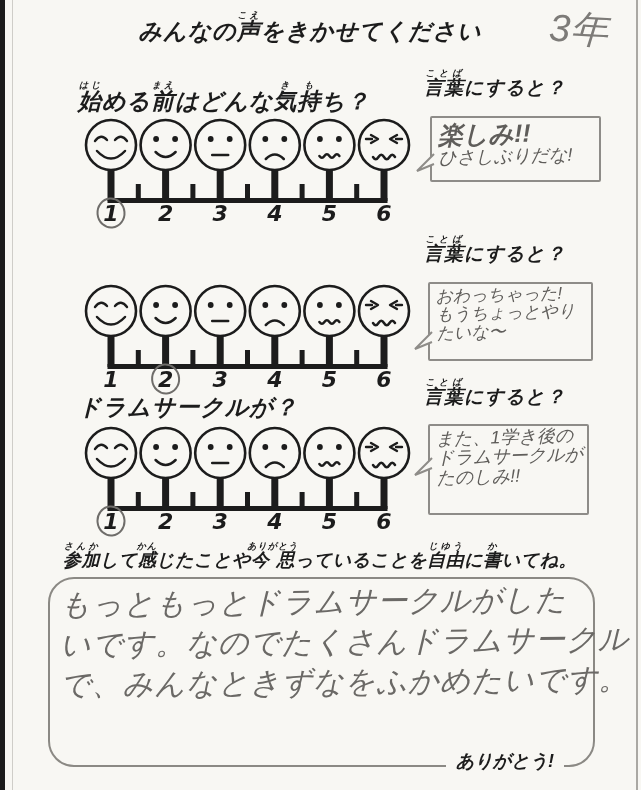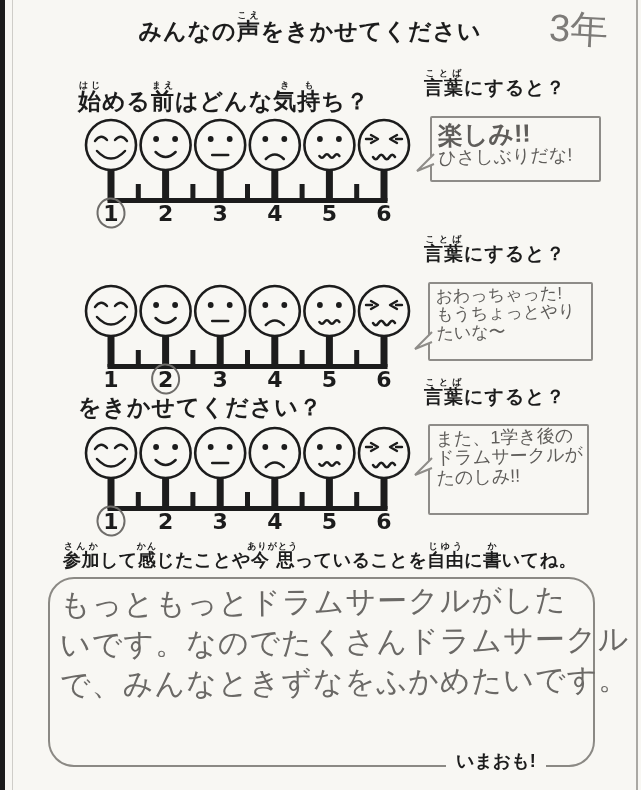--- a/index.html
+++ b/index.html
@@ -1,18 +1,18 @@
 <!DOCTYPE html>
 <html><head>
 <meta charset="utf-8">
 <style>
   html,body{margin:0;padding:0;background:#e8e6e2;}
   .page{
     position:relative;width:641px;height:790px;background:#f8f7f3;overflow:hidden;
-    font-family:"Liberation Sans","DejaVu Sans",sans-serif;color:#1c1c1c;
+    font-family:"Liberation Sans","DejaVu Sans",sans-serif;color:#1c1c1c;font-style:italic;
   }
   .edge-left{position:absolute;left:0;top:0;width:5px;height:100%;background:#1b1b1b;}
   .edge-inner-line{position:absolute;left:12px;top:0;width:1px;height:100%;background:#cfcdc8;}
   .edge-right{position:absolute;left:636px;top:0;width:2px;height:100%;background:#aaa8a3;}
 
   ruby{ruby-position:over;}
   ruby rt{font-size:9px;font-weight:bold;letter-spacing:1px;}
 
   .title{position:absolute;left:30px;top:10px;width:560px;text-align:center;
          font-size:23px;font-weight:bold;letter-spacing:1px;}
@@ -188,21 +188,21 @@
     <svg class="tail" width="20" height="26" viewBox="0 0 20 26">
       <path d="M19 2 L2 19 L19 12" fill="#f8f7f3" stroke="#8e8c88" stroke-width="2"></path>
     </svg>
     <div class="bubble-inner">
         <div class="bubble-line">おわっちゃった!</div>
         <div class="bubble-line">もうちょっとやり</div>
         <div class="bubble-line">たいな〜</div>
       </div>
   </div>
 
-  <div class="q-heading" style="left:78px;top:392px;">をきかせてください？</div>
+  <div class="q-heading" style="left:78px;top:392px;">ドラムサークルが？</div>
   <div class="words-label" style="left:424px;top:377px;"><ruby>言葉<rt>ことば</rt></ruby>にすると？</div>
   <svg class="scale-svg" style="left:84px;top:426px;" width="332" height="114" viewBox="0 0 332 114">
       <g>
         <circle cx="27" cy="27" r="25" fill="none" stroke="#1c1c1c" stroke-width="2.6"></circle>
         <path d="M11 23 Q17 15 23 22" fill="none" stroke="#1c1c1c" stroke-width="2.4" stroke-linecap="round" stroke-linejoin="round"></path>
         <path d="M31 22 Q37 15 43 23" fill="none" stroke="#1c1c1c" stroke-width="2.4" stroke-linecap="round" stroke-linejoin="round"></path>
         <path d="M13 33 Q27 48 41 33" fill="none" stroke="#1c1c1c" stroke-width="2.5" stroke-linecap="round"></path>
       </g>
       <rect x="23.5" y="52" width="7" height="31" fill="#1c1c1c"></rect>
       <rect x="51.8" y="66" width="5" height="17" fill="#1c1c1c"></rect>
@@ -263,14 +263,14 @@
         <div class="bubble-line">ドラムサークルが</div>
         <div class="bubble-line">たのしみ!!</div>
       </div>
   </div>
 
   <div class="comment-prompt"><ruby>参加<rt>さんか</rt></ruby>して<ruby>感<rt>かん</rt></ruby>じたことや<ruby>今思<rt>ありがとう</rt></ruby>っていることを<ruby>自由<rt>じゆう</rt></ruby>に<ruby>書<rt>か</rt></ruby>いてね。</div>
   <div class="comment-box"></div>
   <div class="comment-line cl0">もっともっとドラムサークルがした</div>
   <div class="comment-line cl1">いです。なのでたくさんドラムサークル</div>
   <div class="comment-line cl2">で、みんなときずなをふかめたいです。</div>
-  <div class="thanks">いまおも!</div>
+  <div class="thanks">ありがとう!</div>
 </div>
 
 </body></html>

